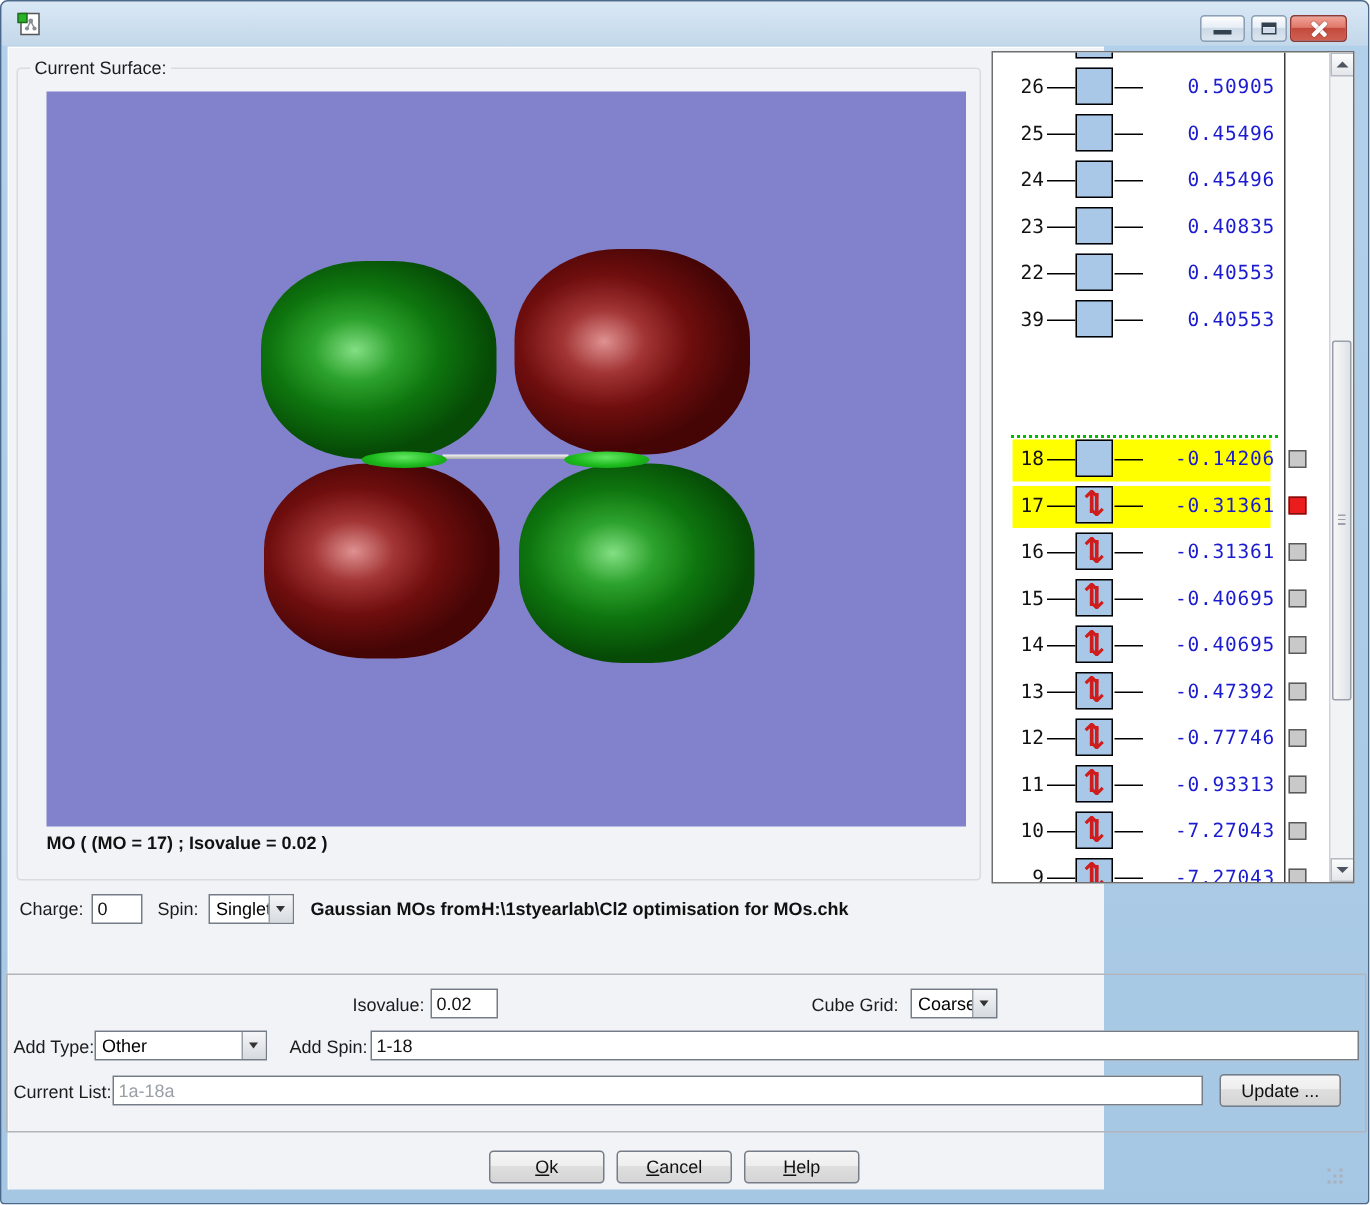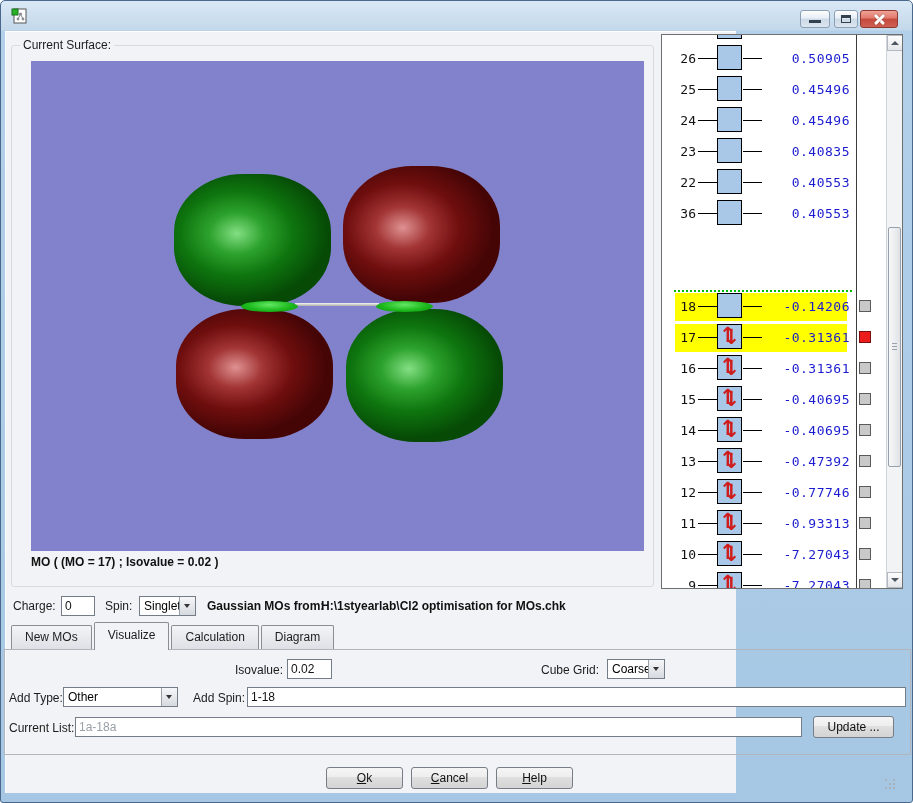--- a/index.html
+++ b/index.html
@@ -180,21 +180,21 @@
           <span class="mo-energy">0.40835</span>
         </div>
         <div class="mo-row" style="top: 133px;">
           <span class="mo-num">22</span>
           <div class="mo-line l"></div>
           <div class="mo-box"></div>
           <div class="mo-line r"></div>
           <span class="mo-energy">0.40553</span>
         </div>
         <div class="mo-row" style="top: 164px;">
-          <span class="mo-num">36</span>
+          <span class="mo-num">39</span>
           <div class="mo-line l"></div>
           <div class="mo-box"></div>
           <div class="mo-line r"></div>
           <span class="mo-energy">0.40553</span>
         </div>
         <div class="mo-row" style="top: 257px;">
           <div class="mo-hl"></div>
           <span class="mo-num">18</span>
           <div class="mo-line l"></div>
           <div class="mo-box"></div>
@@ -310,26 +310,20 @@
     <div class="combo" style="left:134px;top:565px;width:57px;height:20px;">
       <span class="ctext">Singlet</span>
       <span class="cbtn">
           <i class="tri"></i>
         </span>
     </div>
     <div class="lbl boldtxt" style="left:202px;top:568px;">Gaussian MOs from:</div>
     <div class="lbl boldtxt" style="left:316px;top:568px;">H:\1styearlab\Cl2 optimisation for MOs.chk</div>
 
     <div class="tabpanel"></div>
-    <div class="tabbar" id="tabbar">
-        <div class="tab">New MOs</div>
-        <div class="tab active">Visualize</div>
-        <div class="tab">Calculation</div>
-        <div class="tab">Diagram</div>
-      </div>
 
     <div class="lbl" style="left:196px;top:632px;width:82px;text-align:right;">Isovalue:</div>
     <input class="field" style="left: 282px; top: 628px; width: 45px; height: 20px;" value="0.02">
     <div class="lbl" style="left:524px;top:632px;width:70px;text-align:right;">Cube Grid:</div>
     <div class="combo" style="left:602px;top:628px;width:58px;height:20px;">
       <span class="ctext">Coarse</span>
       <span class="cbtn">
           <i class="tri"></i>
         </span>
     </div>

